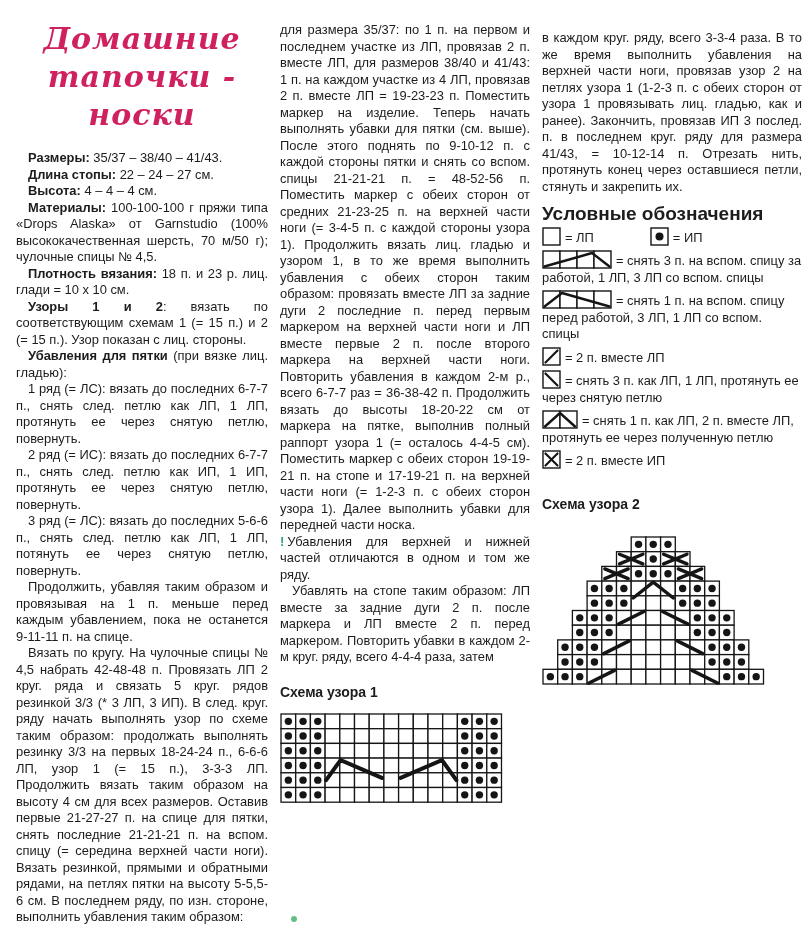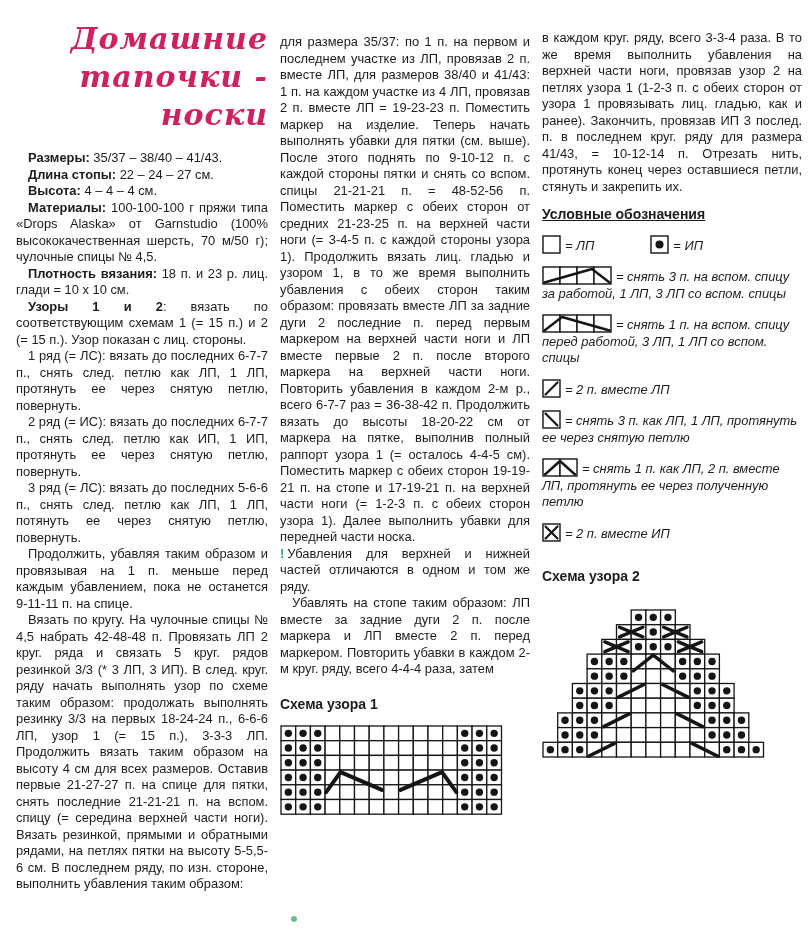--- a/index.html
+++ b/index.html
@@ -5,29 +5,29 @@
   html,body { margin:0; padding:0; background:#ffffff; }
   .page {
     position:relative; width:810px; height:934px; background:#ffffff;
     font-family:"Liberation Sans", sans-serif; color:#1c1c1c; overflow:hidden;
   }
   .col { position:absolute; text-align:justify; font-size:12.9px; line-height:16.5px; }
   .col p { margin:0; }
   .ind { text-indent:12px; }
   .title-line {
     font-family:"DejaVu Serif", serif; font-style:italic; font-weight:bold;
-    color:#cf2160; font-size:30px; line-height:38px; text-align:right; letter-spacing:1px;
+    color:#cf2160; font-size:30px; line-height:38px; text-align:center; letter-spacing:1px;
   }
   .title-block { margin-bottom:16px; margin-top:8px; }
-  h3.sec { font-size:14px; margin:11px 0 3px 0; text-align:left;text-decoration:underline; }
+  h3.sec { font-size:19px; margin:11px 0 3px 0; text-align:left; }
   h3.chart-h { font-size:14px; font-weight:bold; margin:18px 0 13px 0; text-align:left; }
   h3.chart-h2 { font-size:14px; font-weight:bold; margin:26px 0 24px 0; text-align:left; }
   .note-mark { color:#2ba37a; font-weight:bold; padding-right:3px; }
   .legend { text-align:left; margin-top:2px; }
-  .legend-item { margin:12px 0;font-style:italic; }
+  .legend-item { margin:4px 0; }
   .legend-item svg { vertical-align:-4px; margin-right:4px; }
   .legend-row1 { display:flex; align-items:center; }
   .legend-row1 .li2 { margin-left:56px; }
   .chart-wrap { text-align:left; }
   .chart-wrap svg { display:block; }
   .green-dot { position:absolute; left:291px; top:916px; width:6px; height:6px;
     border-radius:50%; background:#4cb273; opacity:.85; }
 </style>
 </head>
 <body>
@@ -38,28 +38,29 @@
     <div class="title-block">
       <div class="title-line">Домашние</div>
       <div class="title-line">тапочки - носки</div>
     </div>
   <p class="ind"><b>Размеры:</b><span> 35/37 – 38/40 – 41/43.</span></p>
       <p class="ind"><b>Длина стопы:</b><span> 22 – 24 – 27 см.</span></p>
       <p class="ind"><b>Высота:</b><span> 4 – 4 – 4 см.</span></p>
       <p class="ind"><b>Материалы:</b><span> 100-100-100 г пряжи типа «Drops Alaska» от Garnstudio (100% высококачественная шерсть, 70 м/50 г); чулочные спицы № 4,5.</span></p>
       <p class="ind"><b>Плотность вязания:</b><span> 18 п. и 23 р. лиц. глади = 10 х 10 см.</span></p>
       <p class="ind"><b>Узоры 1 и 2</b><span>: вязать по соответствующим схемам 1 (= 15 п.) и 2 (= 15 п.). Узор показан с лиц. стороны.</span></p>
+      <p class="ind"><b>Убавления для пятки</b><span> (при вязке лиц. гладью):</span></p>
       <p class="ind">1 ряд (= ЛС): вязать до последних 6-7-7 п., снять след. петлю как ЛП, 1 ЛП, протянуть ее через снятую петлю, повернуть.</p>
       <p class="ind">2 ряд (= ИС): вязать до последних 6-7-7 п., снять след. петлю как ИП, 1 ИП, протянуть ее через снятую петлю, повернуть.</p>
       <p class="ind">3 ряд (= ЛС): вязать до последних 5-6-6 п., снять след. петлю как ЛП, 1 ЛП, потянуть ее через снятую петлю, повернуть.</p>
       <p class="ind">Продолжить, убавляя таким образом и провязывая на 1 п. меньше перед каждым убавлением, пока не останется 9-11-11 п. на спице.</p>
       <p class="ind">Вязать по кругу. На чулочные спицы № 4,5 набрать 42-48-48 п. Провязать ЛП 2 круг. ряда и связать 5 круг. рядов резинкой 3/3 (* 3 ЛП, 3 ИП). В след. круг. ряду начать выполнять узор по схеме таким образом: продолжать выполнять резинку 3/3 на первых 18-24-24 п., 6-6-6 ЛП, узор 1 (= 15 п.), 3-3-3 ЛП. Продолжить вязать таким образом на высоту 4 см для всех размеров. Оставив первые 21-27-27 п. на спице для пятки, снять последние 21-21-21 п. на вспом. спицу (= середина верхней части ноги). Вязать резинкой, прямыми и обратными рядами, на петлях пятки на высоту 5-5,5-6 см. В последнем ряду, по изн. стороне, выполнить убавления таким образом:</p>
     </div>
 
-  <div class="col" style="left:280px; top:34px; width:250px;">
+  <div class="col" style="left:280px; top:22px; width:250px;">
       <p>для размера 35/37: по 1 п. на первом и последнем участке из ЛП, провязав 2 п. вместе ЛП, для размеров 38/40 и 41/43: 1 п. на каждом участке из 4 ЛП, провязав 2 п. вместе ЛП = 19-23-23 п. Поместить маркер на изделие. Теперь начать выполнять убавки для пятки (см. выше). После этого поднять по 9-10-12 п. с каждой стороны пятки и снять со вспом. спицы 21-21-21 п. = 48-52-56 п. Поместить маркер с обеих сторон от средних 21-23-25 п. на верхней части ноги (= 3-4-5 п. с каждой стороны узора 1). Продолжить вязать лиц. гладью и узором 1, в то же время выполнить убавления с обеих сторон таким образом: провязать вместе ЛП за задние дуги 2 последние п. перед первым маркером на верхней части ноги и ЛП вместе первые 2 п. после второго маркера на верхней части ноги. Повторить убавления в каждом 2-м р., всего 6-7-7 раз = 36-38-42 п. Продолжить вязать до высоты 18-20-22 см от маркера на пятке, выполнив полный раппорт узора 1 (= осталось 4-4-5 см). Поместить маркер с обеих сторон 19-19-21 п. на стопе и 17-19-21 п. на верхней части ноги (= 1-2-3 п. с обеих сторон узора 1). Далее выполнить убавки для передней части носка.</p>
       <p><span class="note-mark">!</span><span>Убавления для верхней и нижней частей отличаются в одном и том же ряду.</span></p>
       <p class="ind">Убавлять на стопе таким образом: ЛП вместе за задние дуги 2 п. после маркера и ЛП вместе 2 п. перед маркером. Повторить убавки в каждом 2-м круг. ряду, всего 4-4-4 раза, затем</p>
       <h3 class="chart-h">Схема узора 1</h3>
       <div class="chart-wrap">
         <svg width="222.5" height="90.19999999999999" viewBox="0 0 222.5 90.19999999999999">
           <rect x="1" y="1" width="14.7" height="14.7" fill="#ffffff" stroke="#151515" stroke-width="1.3"></rect>
           <circle cx="8.35" cy="8.35" r="3.7" fill="#151515"></circle>
           <rect x="15.7" y="1" width="14.7" height="14.7" fill="#ffffff" stroke="#151515" stroke-width="1.3"></rect>
           <circle cx="23.049999999999997" cy="8.35" r="3.7" fill="#151515"></circle>

